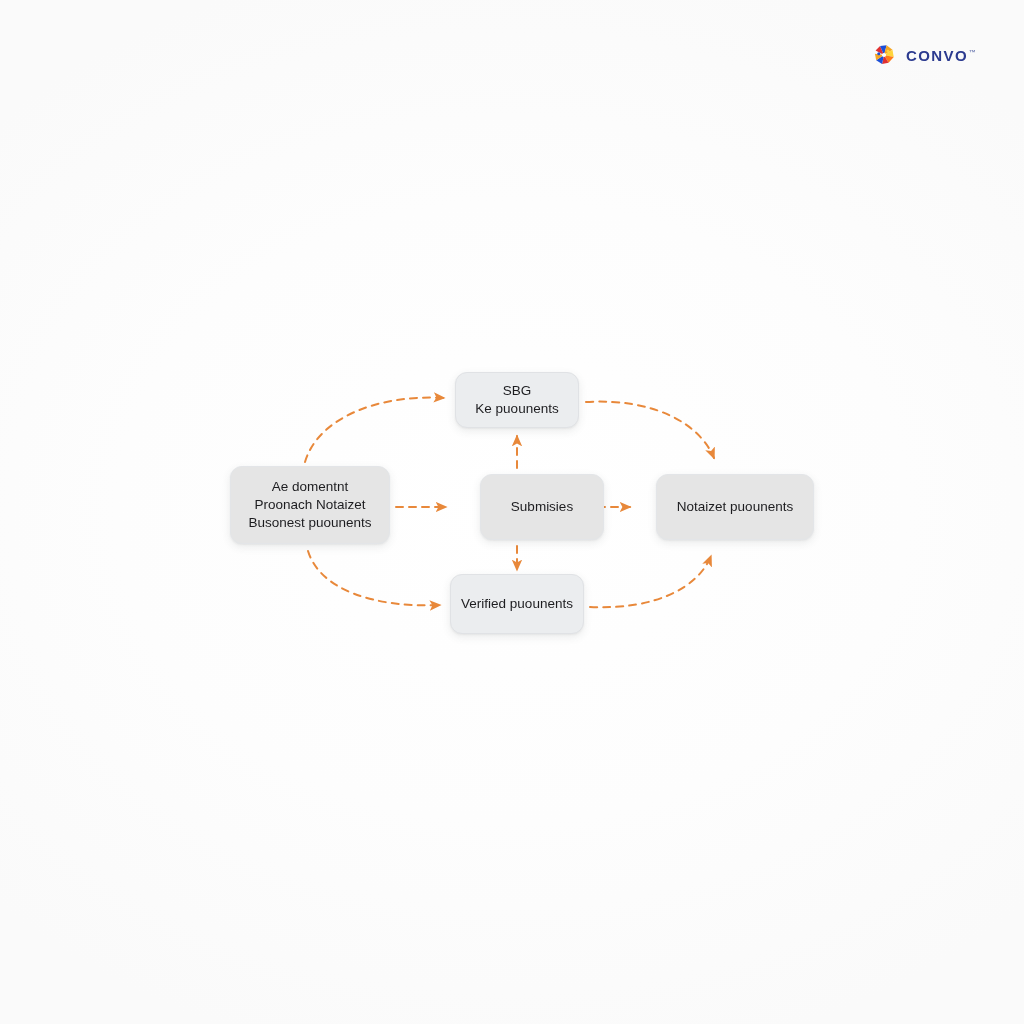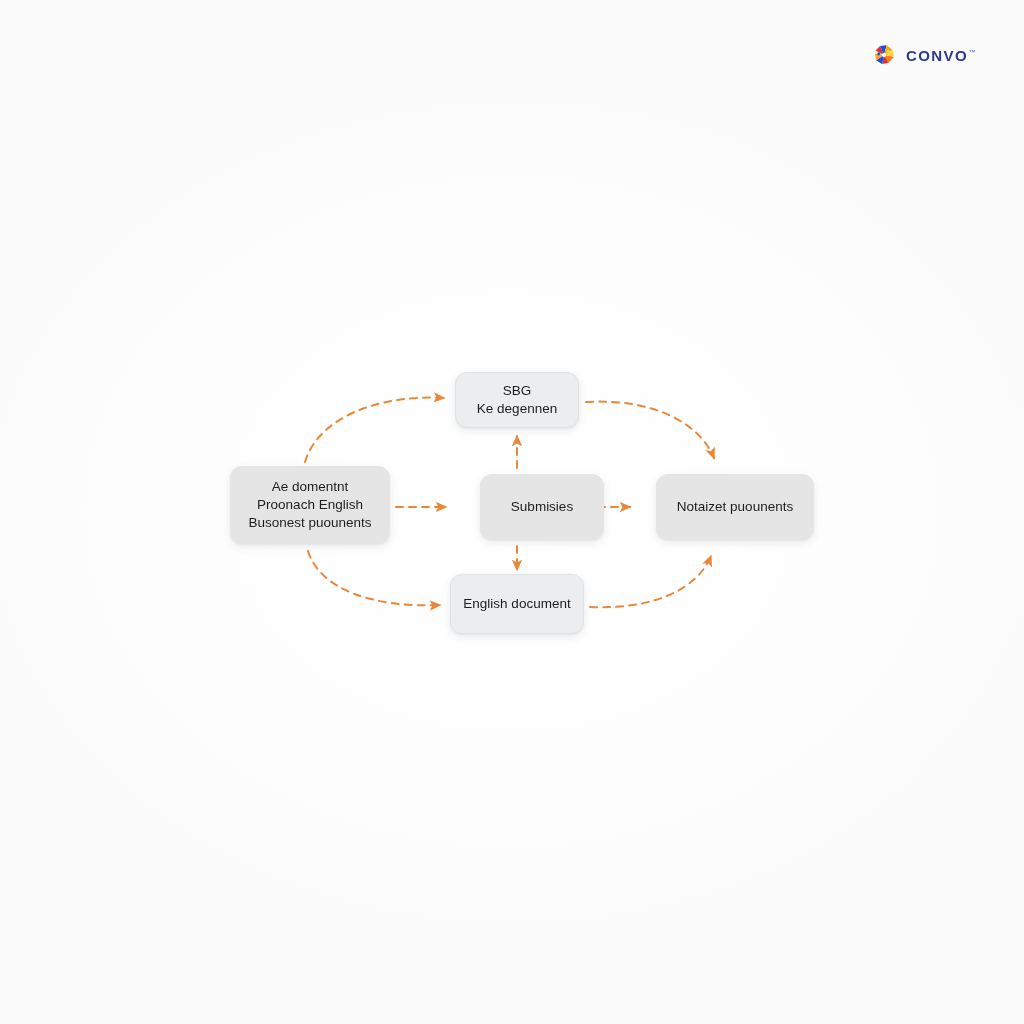--- a/index.html
+++ b/index.html
@@ -140,43 +140,43 @@
 
       <path d="M308,551 C320,590 375,608 440,605"></path>
 
       <path d="M590,607 C655,610 698,588 711,556"></path>
     </g>
   </svg>
 
   <div class="node white" id="node-source">
     <span class="node-lines">
       <span>Ae domentnt</span>
-      <span>Proonach English</span>
+      <span>Proonach Notaizet</span>
       <span>Busonest puounents</span>
     </span>
   </div>
 
   <div class="node grey" id="node-top">
     <span class="node-lines">
       <span>SBG</span>
-      <span>Ke degennen</span>
+      <span>Ke puounents</span>
     </span>
   </div>
 
   <div class="node white" id="node-center">
     <span class="node-lines">
       <span>Submisies</span>
     </span>
   </div>
 
   <div class="node white" id="node-right">
     <span class="node-lines">
       <span>Notaizet puounents</span>
     </span>
   </div>
 
   <div class="node grey" id="node-bottom">
     <span class="node-lines">
-      <span>English document</span>
+      <span>Verified puounents</span>
     </span>
   </div>
 
 </div>
 
 </body></html>

